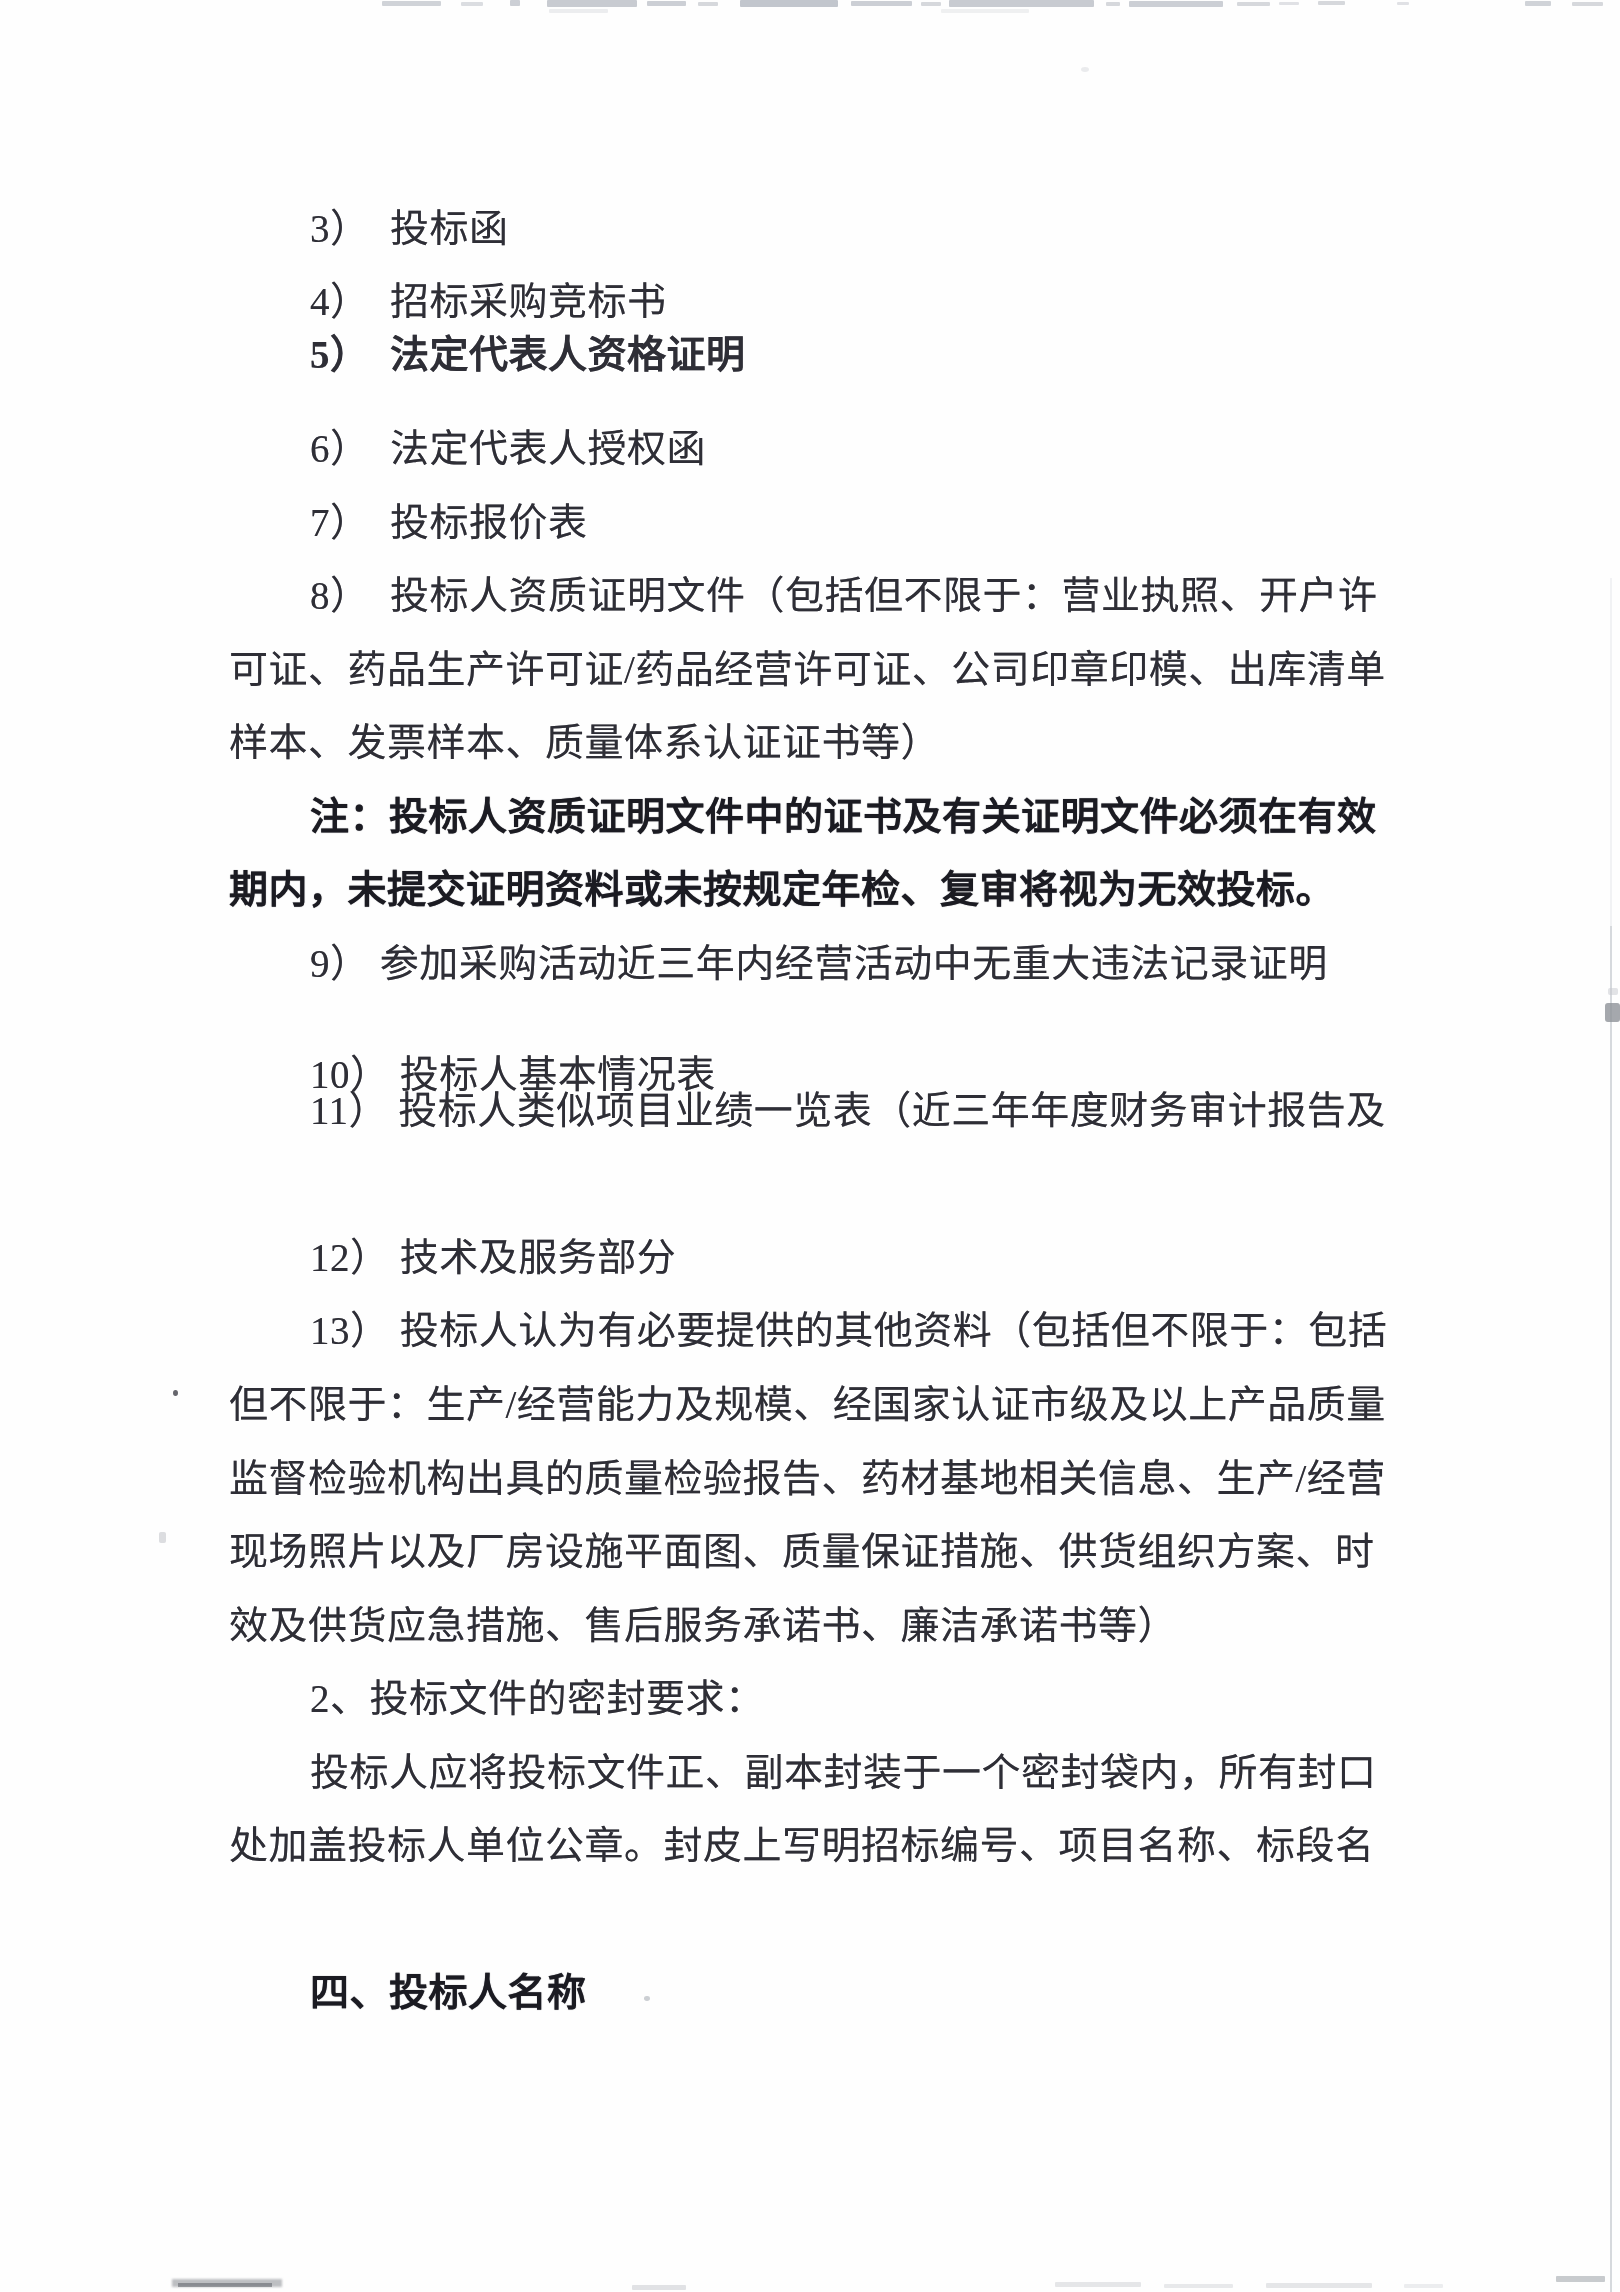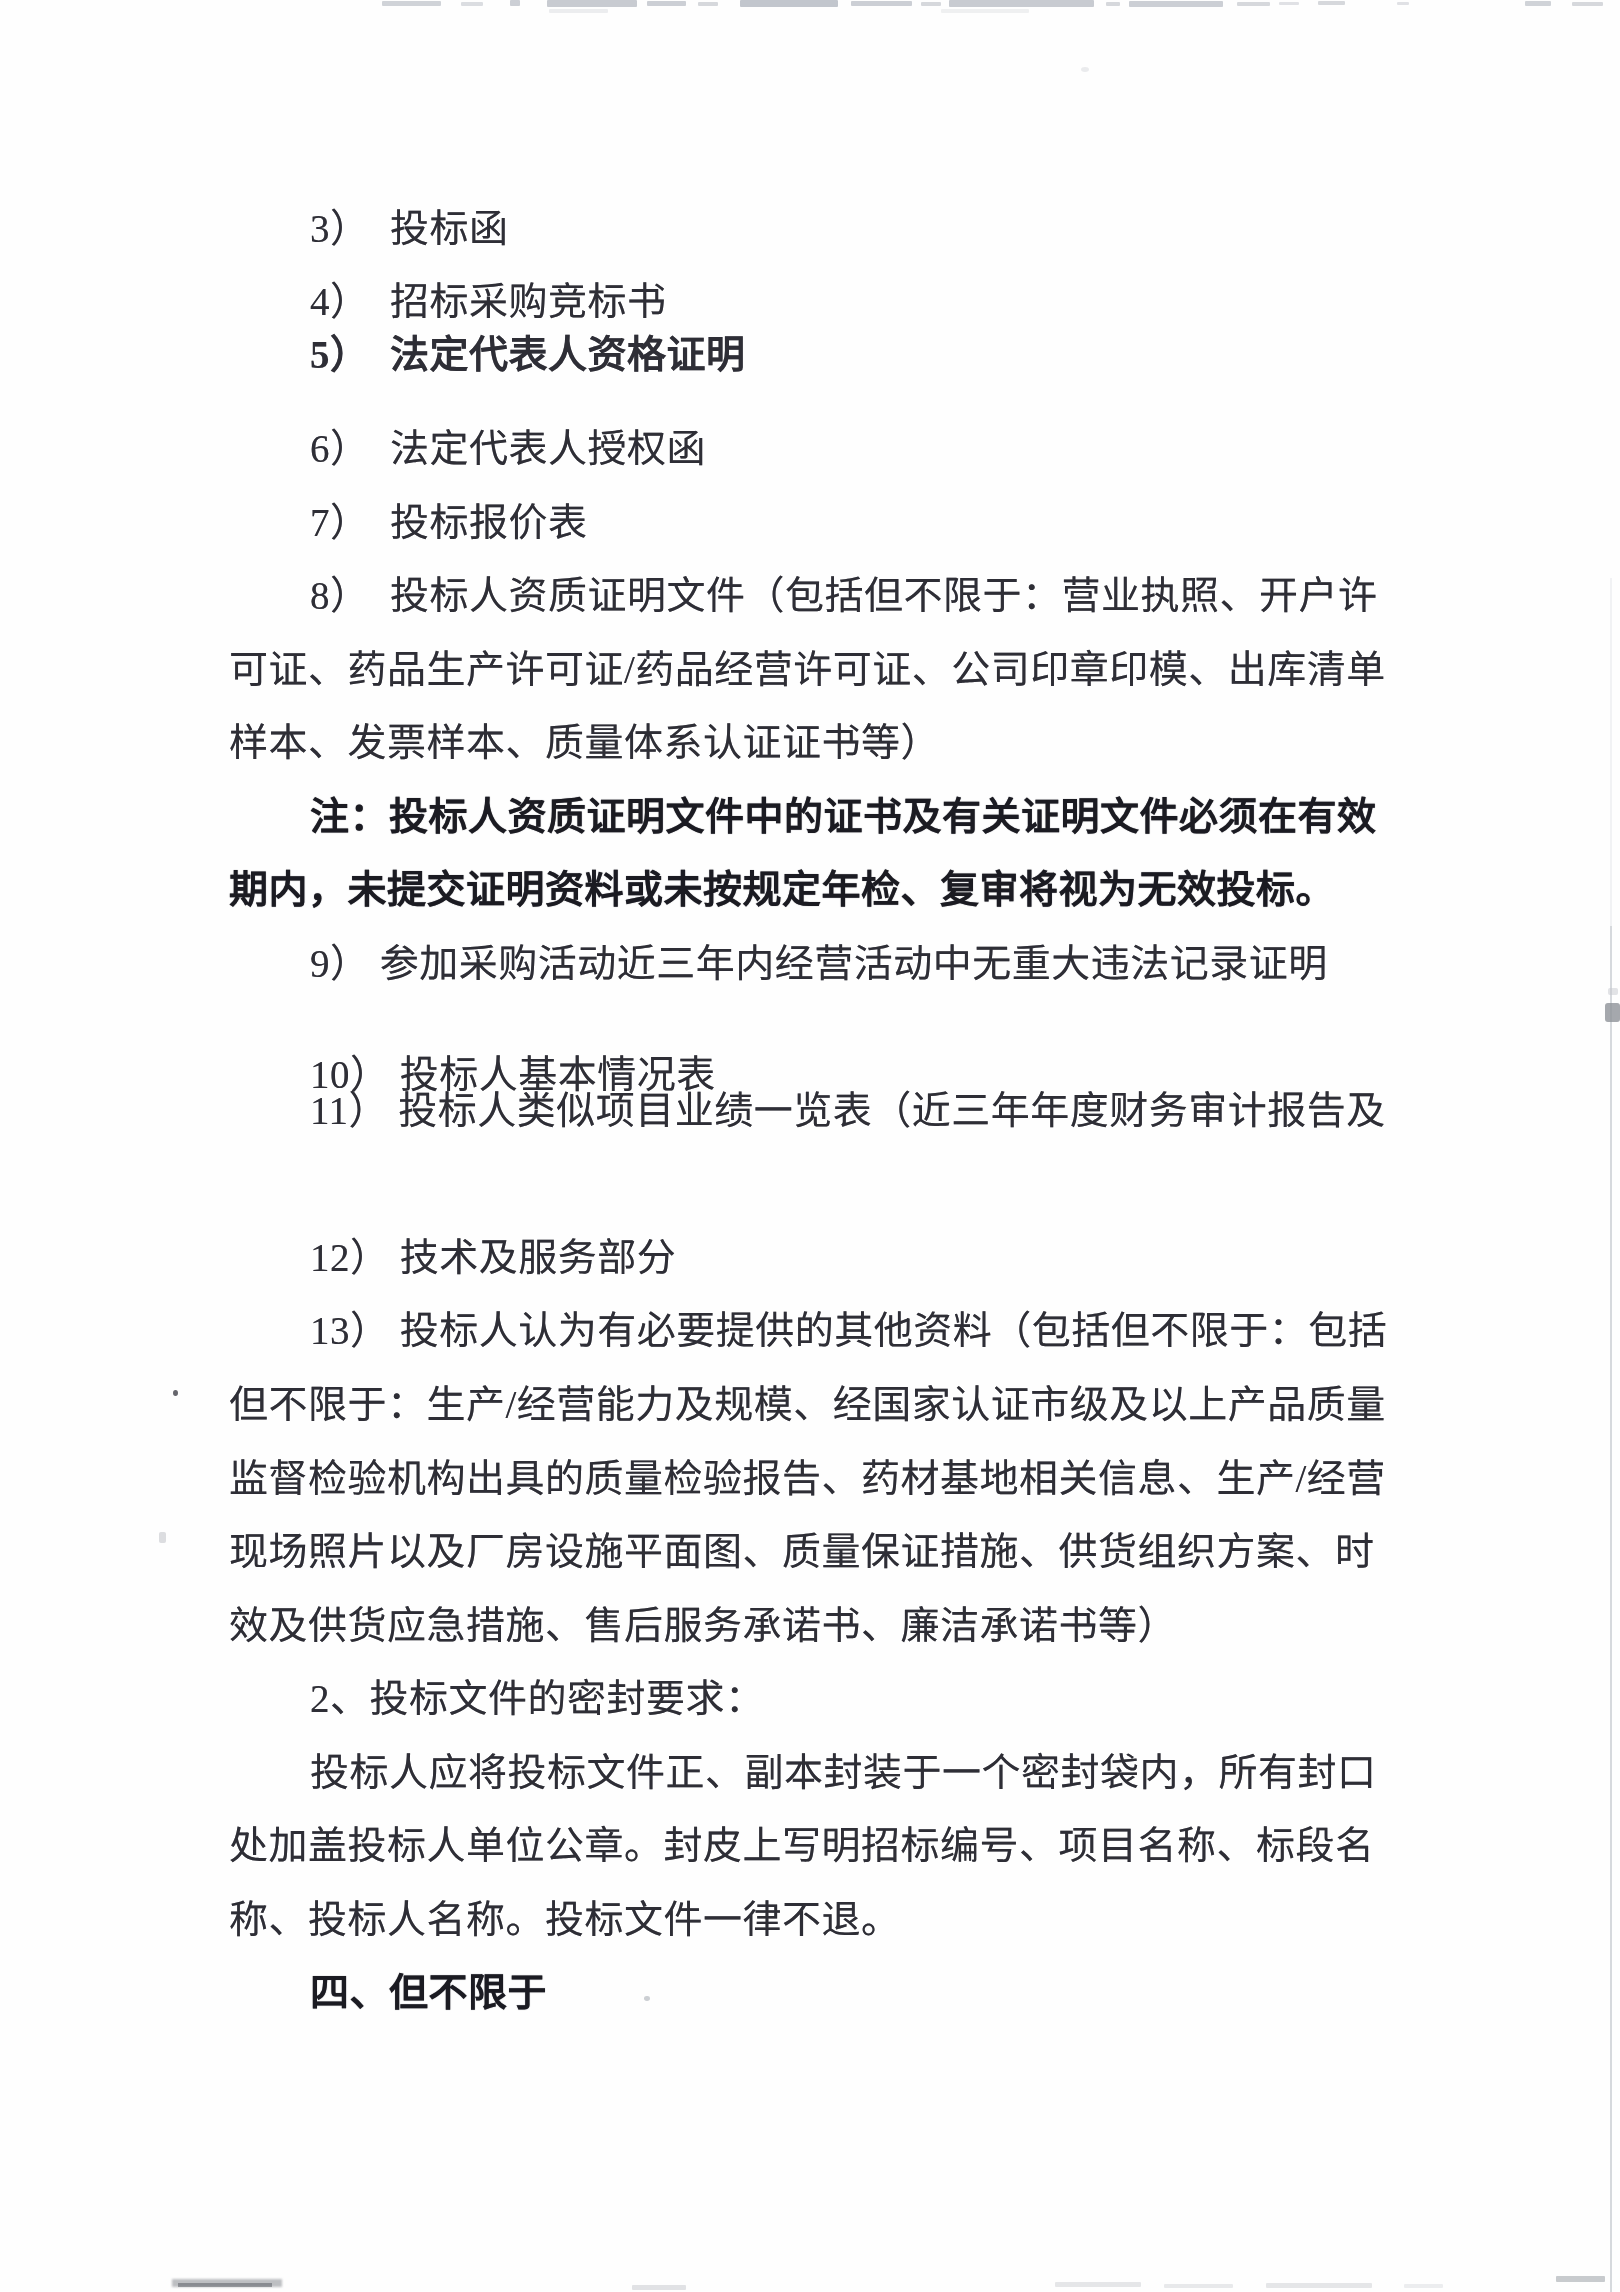--- a/index.html
+++ b/index.html
@@ -60,22 +60,21 @@
       <div class="line indent" style="top: 1088px;">11） 投标人类似项目业绩一览表（近三年年度财务审计报告及</div>
       <div class="line indent" style="top: 1235px;">12） 技术及服务部分</div>
       <div class="line indent" style="top: 1308px;">13） 投标人认为有必要提供的其他资料（包括但不限于：包括</div>
       <div class="line" style="top: 1456px;">监督检验机构出具的质量检验报告、药材基地相关信息、生产/经营</div>
       <div class="line" style="top: 1382px;">但不限于：生产/经营能力及规模、经国家认证市级及以上产品质量</div>
       <div class="line" style="top: 1529px;">现场照片以及厂房设施平面图、质量保证措施、供货组织方案、时</div>
       <div class="line" style="top: 1603px;">效及供货应急措施、售后服务承诺书、廉洁承诺书等）</div>
       <div class="line indent" style="top: 1676px;">2、投标文件的密封要求：</div>
       <div class="line indent" style="top: 1750px;">投标人应将投标文件正、副本封装于一个密封袋内，所有封口</div>
       <div class="line" style="top: 1823px;">处加盖投标人单位公章。封皮上写明招标编号、项目名称、标段名</div>
-      <div class="line" style="top: 1897px;">称、投标人名称。投标文件一律不退。</div>
-      <div class="line bold indent" style="top: 1970px;">四、但不限于</div>
+      <div class="line bold indent" style="top: 1970px;">四、投标人名称</div>
     </div>
 
   <div>
     <div class="artifact dash" style="left:382px;top:1px;width:59px;height:4.9px;opacity:.45"></div>
     <div class="artifact dash" style="left:461px;top:2px;width:21.6px;height:3.9px;opacity:.35"></div>
     <div class="artifact dash" style="left:510px;top:0;width:9.8px;height:5.9px;opacity:.5"></div>
     <div class="artifact dash" style="left:547px;top:0;width:90px;height:6.9px;opacity:.55"></div>
     <div class="artifact dash" style="left:647px;top:1px;width:39px;height:4.9px;opacity:.5"></div>
     <div class="artifact dash" style="left:698px;top:2px;width:19.6px;height:3.9px;opacity:.4"></div>
     <div class="artifact dash" style="left:740px;top:0;width:98px;height:6.9px;opacity:.6"></div>

